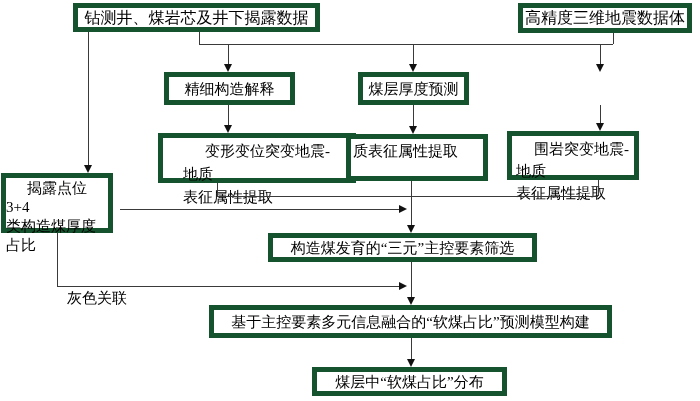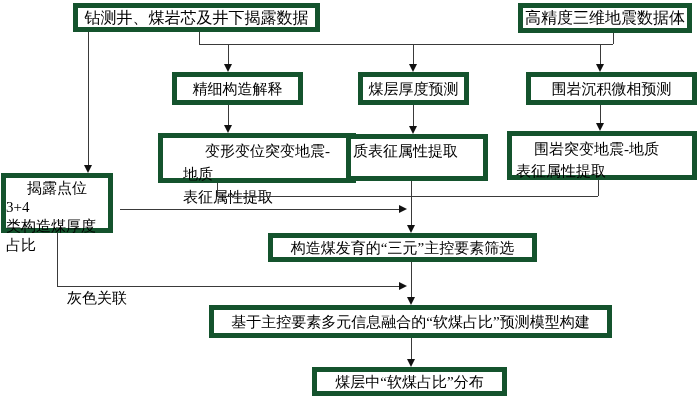--- a/index.html
+++ b/index.html
@@ -31,32 +31,31 @@
   .edge-label { position:absolute; font-size:15px; white-space:nowrap; }
 </style>
 </head>
 <body>
 
 <div id="diagram">
 
   <div class="box center big" style="left:73px;top:3px;width:247px;height:29px;">钻测井、煤岩芯及井下揭露数据</div>
   <div class="box center big" style="left:518px;top:3px;width:174px;height:30px;">高精度三维地震数据体</div>
 
-  <div class="box center" style="left:172px;top:72px;width:131px;height:33px;">精细构造解释</div>
+  <div class="box center" style="left:164px;top:72px;width:131px;height:33px;">精细构造解释</div>
   <div class="box center" style="left:358px;top:72px;width:111px;height:33px;">煤层厚度预测</div>
-  <div class="box center" style="left:526px;top:72px;width:171px;height:33px;">围岩沉积微相预测</div>
 
   <div class="box" style="left:135px;top:133px;width:198px;height:50px;padding:2px 20px;line-height:23px;margin-left:23px;">
     <span class="ln" style="text-indent:22px;">变形变位突变地震-地质</span>
     <span class="ln">表征属性提取</span>
   </div>
   <div class="box" style="left:346px;top:134px;width:142px;height:47px;padding:1px 2px;line-height:22px;">
     <span class="ln">质表征属性提取</span>
   </div>
-  <div class="box" style="left:507px;top:131px;width:190px;height:49px;padding:2px 4px;line-height:22px;">
+  <div class="box" style="left:507px;top:131px;width:132px;height:49px;padding:2px 4px;line-height:22px;">
     <span class="ln" style="text-indent:18px;">围岩突变地震-地质</span>
     <span class="ln">表征属性提取</span>
   </div>
 
   <div class="box" style="left:1px;top:173px;width:112px;height:60px;padding:1px 0;line-height:19px;">
     <span class="ln" style="text-indent:21px;">揭露点位3+4</span>
     <span class="ln">类构造煤厚度</span>
     <span class="ln">占比</span>
   </div>
 

